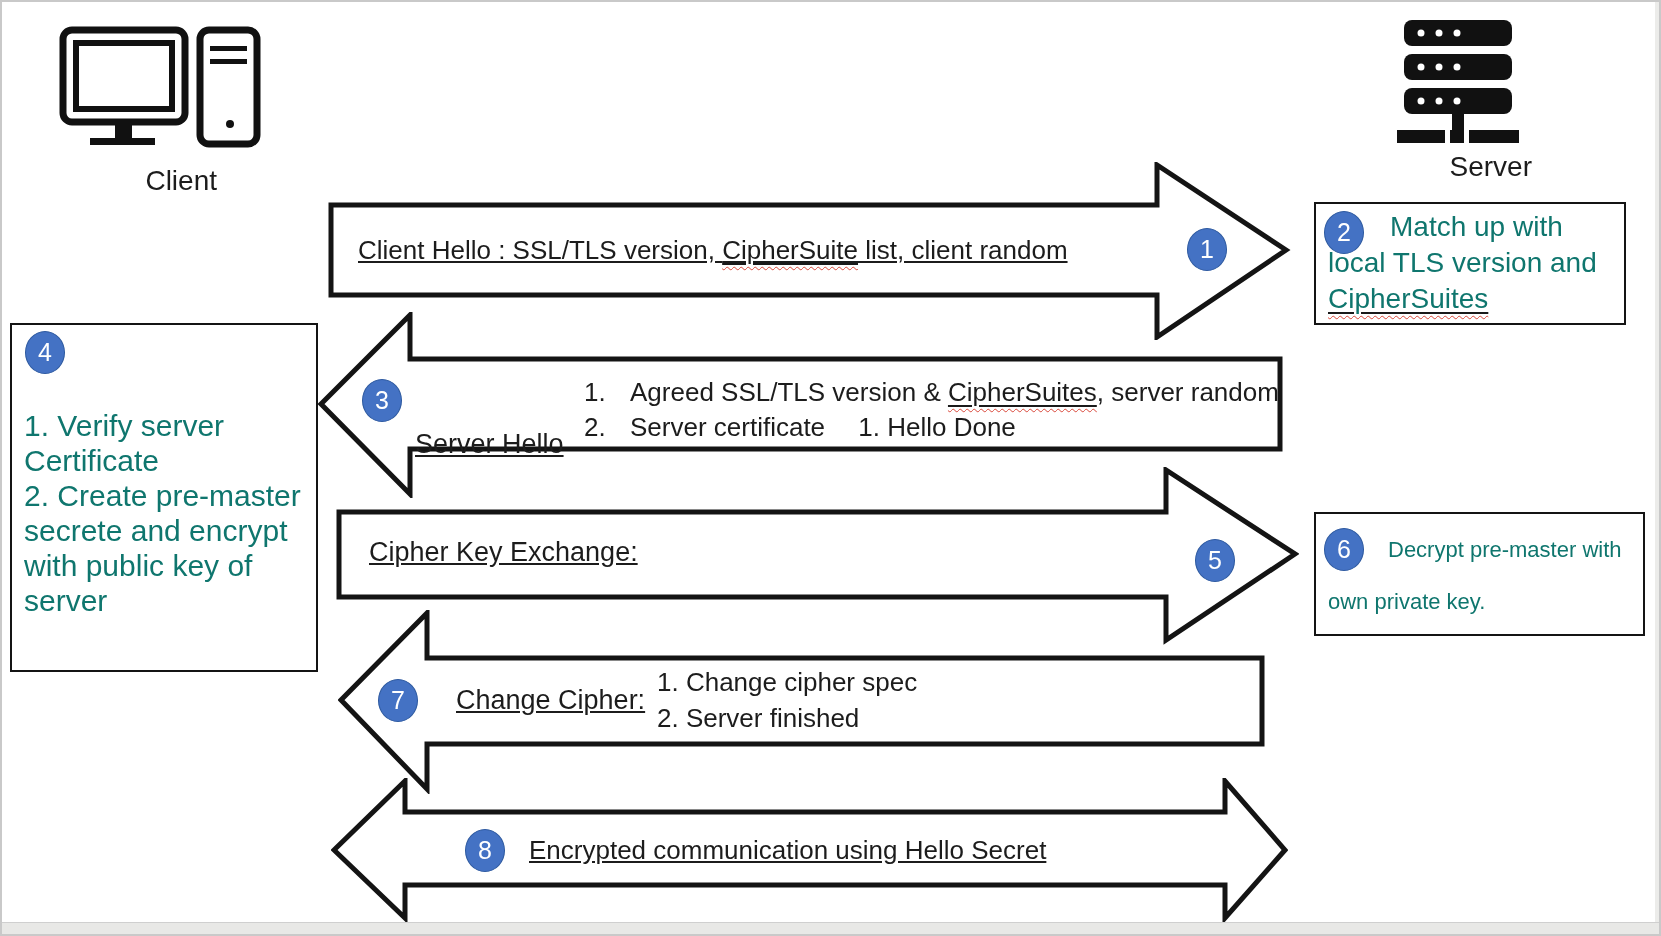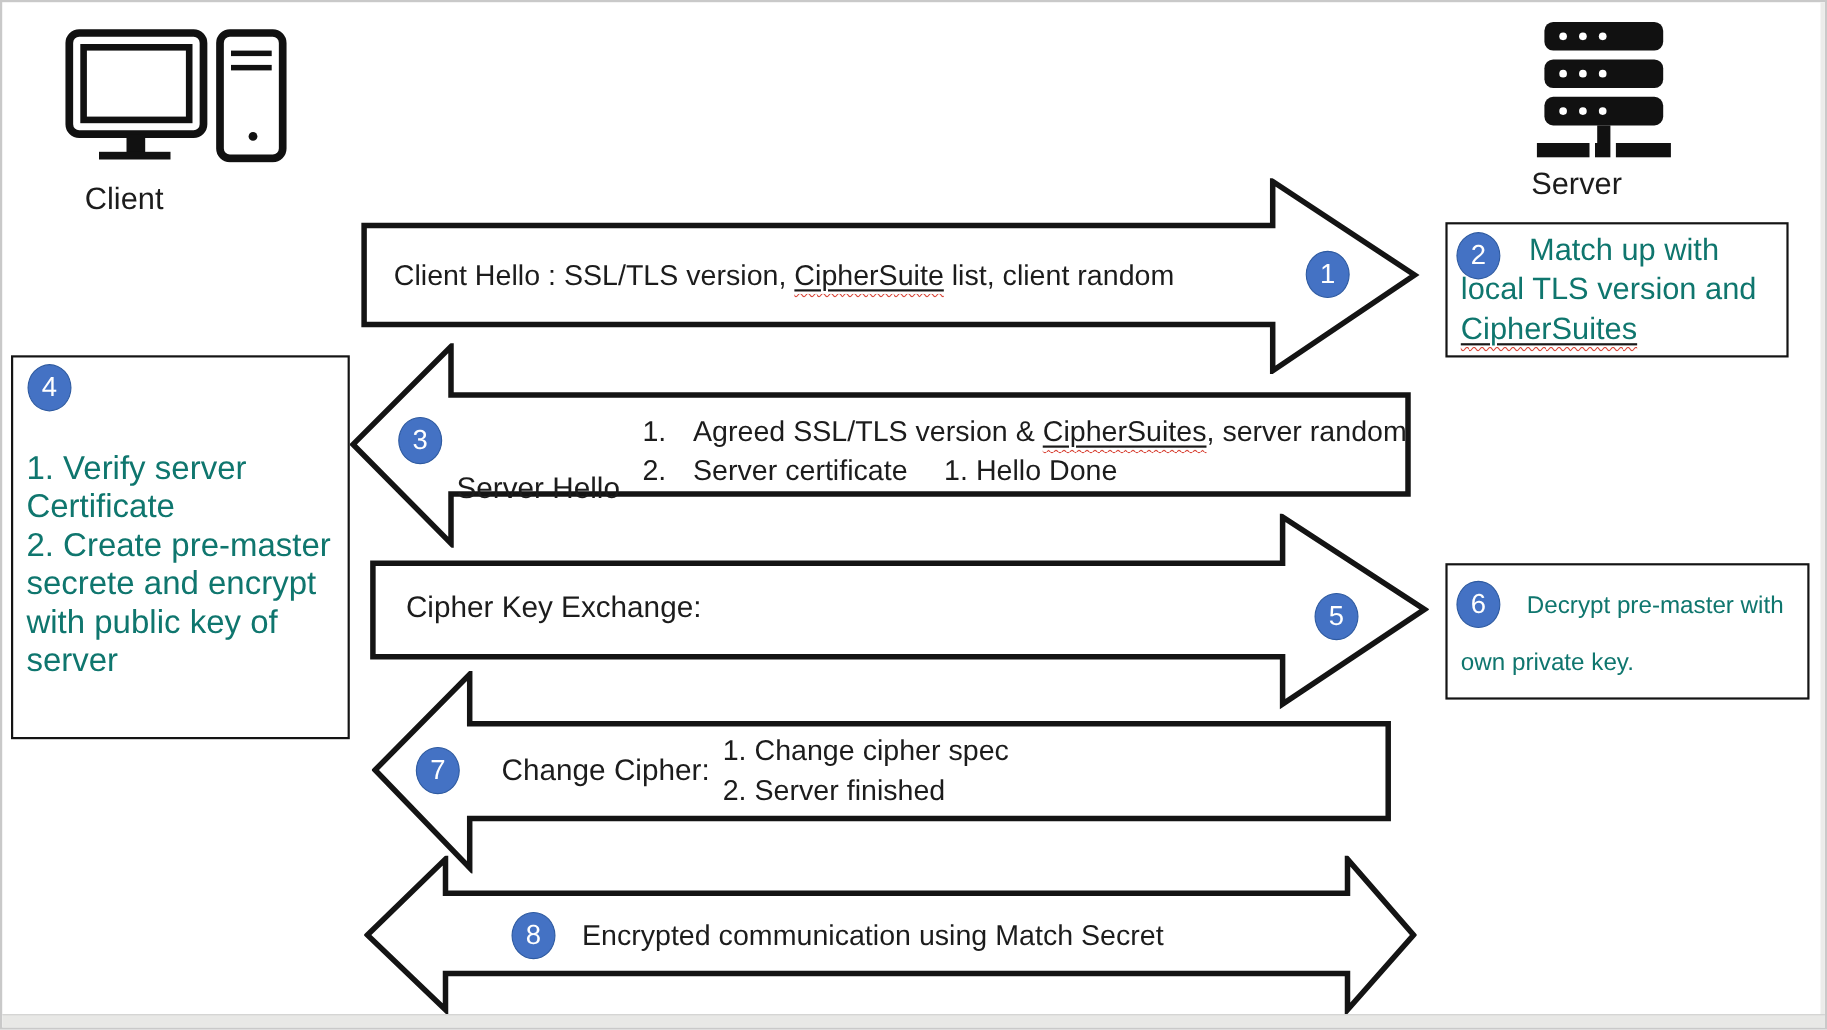--- a/index.html
+++ b/index.html
@@ -1,33 +1,33 @@
 <!DOCTYPE html>
 <html><head>
 <meta charset="utf-8">
 <style>
   * { margin:0; padding:0; box-sizing:border-box; }
   html,body { width:1661px; height:936px; }
   body { font-family:"Liberation Sans", sans-serif; background:#ffffff; }
   #stage { position:relative; width:1661px; height:936px; background:#ffffff;
            border:2px solid #c9c9c9; overflow:hidden; }
   .abs { position:absolute; }
-  .txt { font-size:26px; color:#1c1c1c; white-space:nowrap; }
+  .txt { font-size:26px; color:#1c1c1c; white-space:nowrap;text-decoration:underline; }
   .badge { position:absolute; width:40px; height:43px; border-radius:50%;
            background:#4472C4; border:1px solid #2e5aa0; color:#ffffff;
            font-size:25px; display:flex; align-items:center; justify-content:center; }
   .box { position:absolute; background:#ffffff; border:2px solid #141414; }
   .u-black { text-decoration:underline solid #1a1a1a; text-decoration-thickness:2px;
              text-underline-offset:4px; }
   .u-wavy  { text-decoration:underline wavy #d9473a; text-decoration-thickness:1px;
              text-underline-offset:7px; }
   .rows { position:absolute; color:#1c1c1c; font-size:26px; }
   .row  { display:flex; white-space:nowrap; }
   .row .num { width:46px; flex:0 0 46px; }
-  .node-label { position:absolute; font-size:28px; color:#1c1c1c; text-align:left; }
+  .node-label { position:absolute; font-size:28px; color:#1c1c1c; text-align:right; }
   .boxtext { position:absolute; color:#0f766e; }
   .bottom-strip { position:absolute; left:0; top:920px; width:1661px; height:16px;
                   background:#e8e8e6; border-top:1px solid #cfcfcf; }
   .right-strip  { position:absolute; left:1653px; top:0; width:8px; height:936px;
                   background:#ececea; }
   svg { display:block; }
 </style>
 </head>
 <body>
 
@@ -117,17 +117,17 @@
   <div class="abs txt" style="left:430px; top:683px; font-size:27px;margin-left:24px;">Change Cipher:</div>
   <div class="rows" style="left:655px; top:662px; line-height:36px;">
     <div class="row">1. Change cipher spec</div>
     <div class="row">2. Server finished</div>
   </div>
 
   <svg class="abs" style="left:329px; top:776px;" width="957" height="144" viewBox="0 0 957 144">
     <polygon points="3,72 74,3 74,34 894,34 894,3 954,72 894,140 894,107 74,107 74,140" fill="#ffffff" stroke="#141414" stroke-width="5"></polygon>
   </svg>
   <div class="badge" style="left:463px; top:827px;">8</div>
-  <div class="abs txt" style="left:527px; top:833px;">Encrypted communication using Match Secret</div>
+  <div class="abs txt" style="left:527px; top:833px;">Encrypted communication using Hello Secret</div>
 
   <div class="right-strip"></div>
   <div class="bottom-strip"></div>
 </div>
 
 </body></html>

